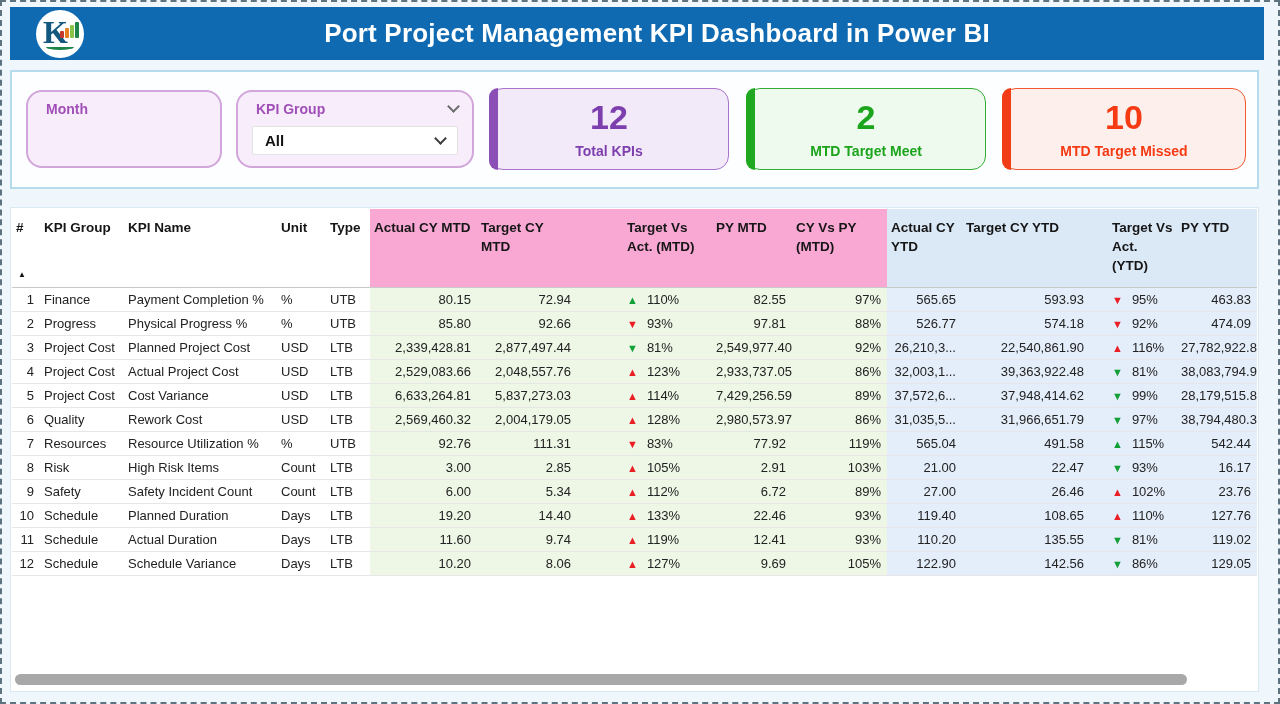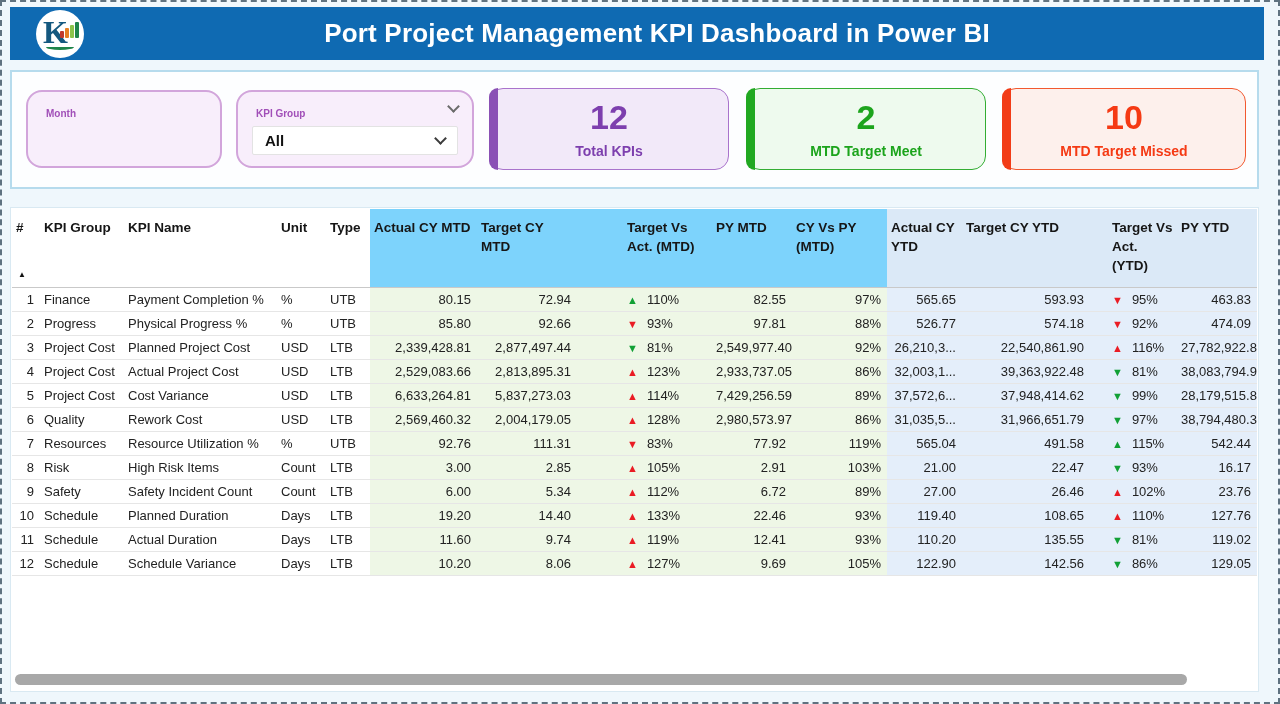--- a/index.html
+++ b/index.html
@@ -25,21 +25,21 @@
                  border-bottom:3px solid #1e8449; border-radius:50%; }
   .title { width:100%; text-align:center; color:#ffffff; font-size:26px; font-weight:bold;
            letter-spacing:0.2px;padding-left:40px; }
 
   
   .filterpanel { position:absolute; left:8px; top:68px; width:1249px; height:119px;
                  background:#fdfeff; border:2px solid #b6dbed; }
   .slicer { position:absolute; background:#f8eefb; border:2px solid #d2a5db; border-radius:16px; height:78px; top:18px; }
   .slicer-month { left:14px; width:196px; }
   .slicer-group { left:224px; width:238px; }
-  .slicer-label { position:absolute; left:18px; top:16px; font-size:10px; font-weight:bold; color:#a14fb8; }
+  .slicer-label { position:absolute; left:18px; top:9px; font-size:14px; font-weight:bold; color:#a14fb8; }
   .slicer-select { position:absolute; left:14px; right:14px; top:34px; height:29px; background:#ffffff;
                    border:1px solid #e3e3e3; border-radius:2px; display:flex; align-items:center;
                    padding:0 12px; font-size:15px; font-weight:bold; color:#121212; cursor:pointer; }
   .chev { width:9px; height:9px; border-right:2px solid #3c3c3c; border-bottom:2px solid #3c3c3c;
           transform:rotate(45deg); margin-left:auto; margin-top:-4px; }
   .top-chev { position:absolute; right:14px; top:10px; width:9px; height:9px;
               border-right:2px solid #6b6b6b; border-bottom:2px solid #6b6b6b; transform:rotate(45deg); cursor:pointer; }
 
   .kcard { position:absolute; top:16px; height:82px; border-radius:14px; border-width:1px; border-style:solid;
            display:flex; flex-direction:column; align-items:center; justify-content:center; }
@@ -61,21 +61,21 @@
   .tablepanel { position:absolute; left:8px; top:205px; width:1249px; height:485px;
                 background:#ffffff; border:1px solid #d9e9f2; }
   table.kpi { border-collapse:collapse; table-layout:fixed; width:1245px; margin:1px 0 0 1px;
               font-size:13px; color:#222222; }
   table.kpi th { vertical-align:top; text-align:left; font-size:13.5px; font-weight:bold; color:#161616;
                  padding:10px 4px 4px 4px; height:78px; line-height:1.4; border-bottom:1px solid #c9c9c9;
                  position:relative; cursor:pointer; }
   table.kpi td { height:24px; padding:0 6px 0 4px; white-space:nowrap; overflow:hidden;
                  border-bottom:1px solid #e6e6e6; }
   td.r { text-align:right; }
-  .gh { background:#7dd3fc; }
+  .gh { background:#f9a8d4; }
   .bh { background:#dbe9f7; }
   td.g { background:#eef7e6; border-bottom-color:#dcecce;margin-left:7px; }
   td.b { background:#e4eefa; border-bottom-color:#d2e2f2; }
   .tva-m { padding-left:50px !important; }
   .tva-y { padding-left:22px !important; }
   th.tva-m { padding-left:50px; }
   th.tva-y { padding-left:22px; }
   .arrow { font-size:11px; margin-right:9px; }
   .arrow.green { color:#11a035; }
   .arrow.red { color:#ea1c24; }
@@ -217,21 +217,21 @@
           <td class="b tva-y"><span class="arrow red">▲</span><span>116%</span></td>
           <td class="r b">27,782,922.81</td>
         </tr>
         <tr>
           <td class="r">4</td>
             <td>Project Cost</td>
             <td>Actual Project Cost</td>
             <td>USD</td>
             <td>LTB</td>
           <td class="r g">2,529,083.66</td>
-            <td class="r g">2,813,895.31</td>
+            <td class="r g">2,048,557.76</td>
           <td class="g tva-m"><span class="arrow red">▲</span><span>123%</span></td>
           <td class="r g">2,933,737.05</td>
             <td class="r g">86%</td>
           <td class="r b">32,003,1...</td>
             <td class="r b">39,363,922.48</td>
           <td class="b tva-y"><span class="arrow green">▼</span><span>81%</span></td>
           <td class="r b">38,083,794.92</td>
         </tr>
         <tr>
           <td class="r">5</td>

